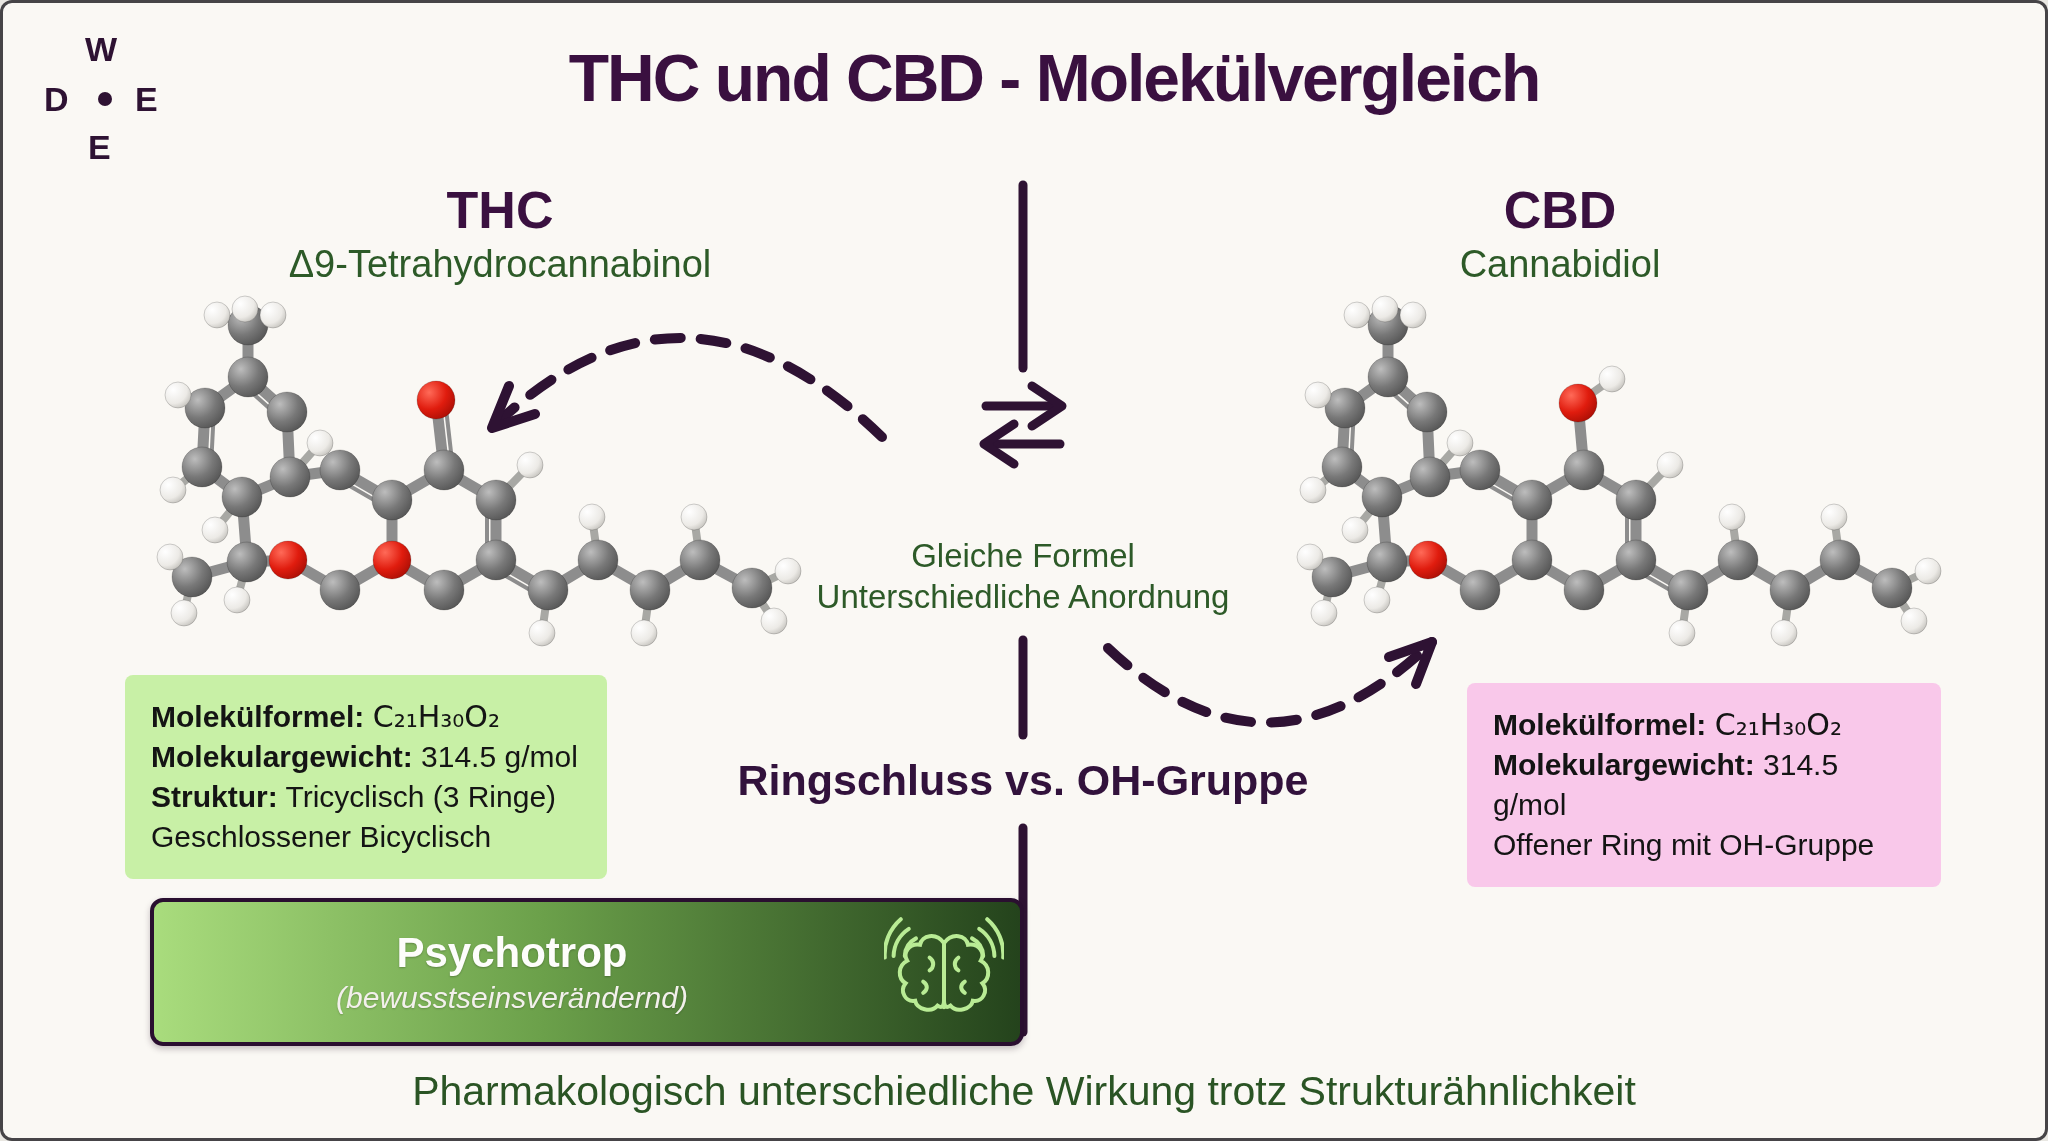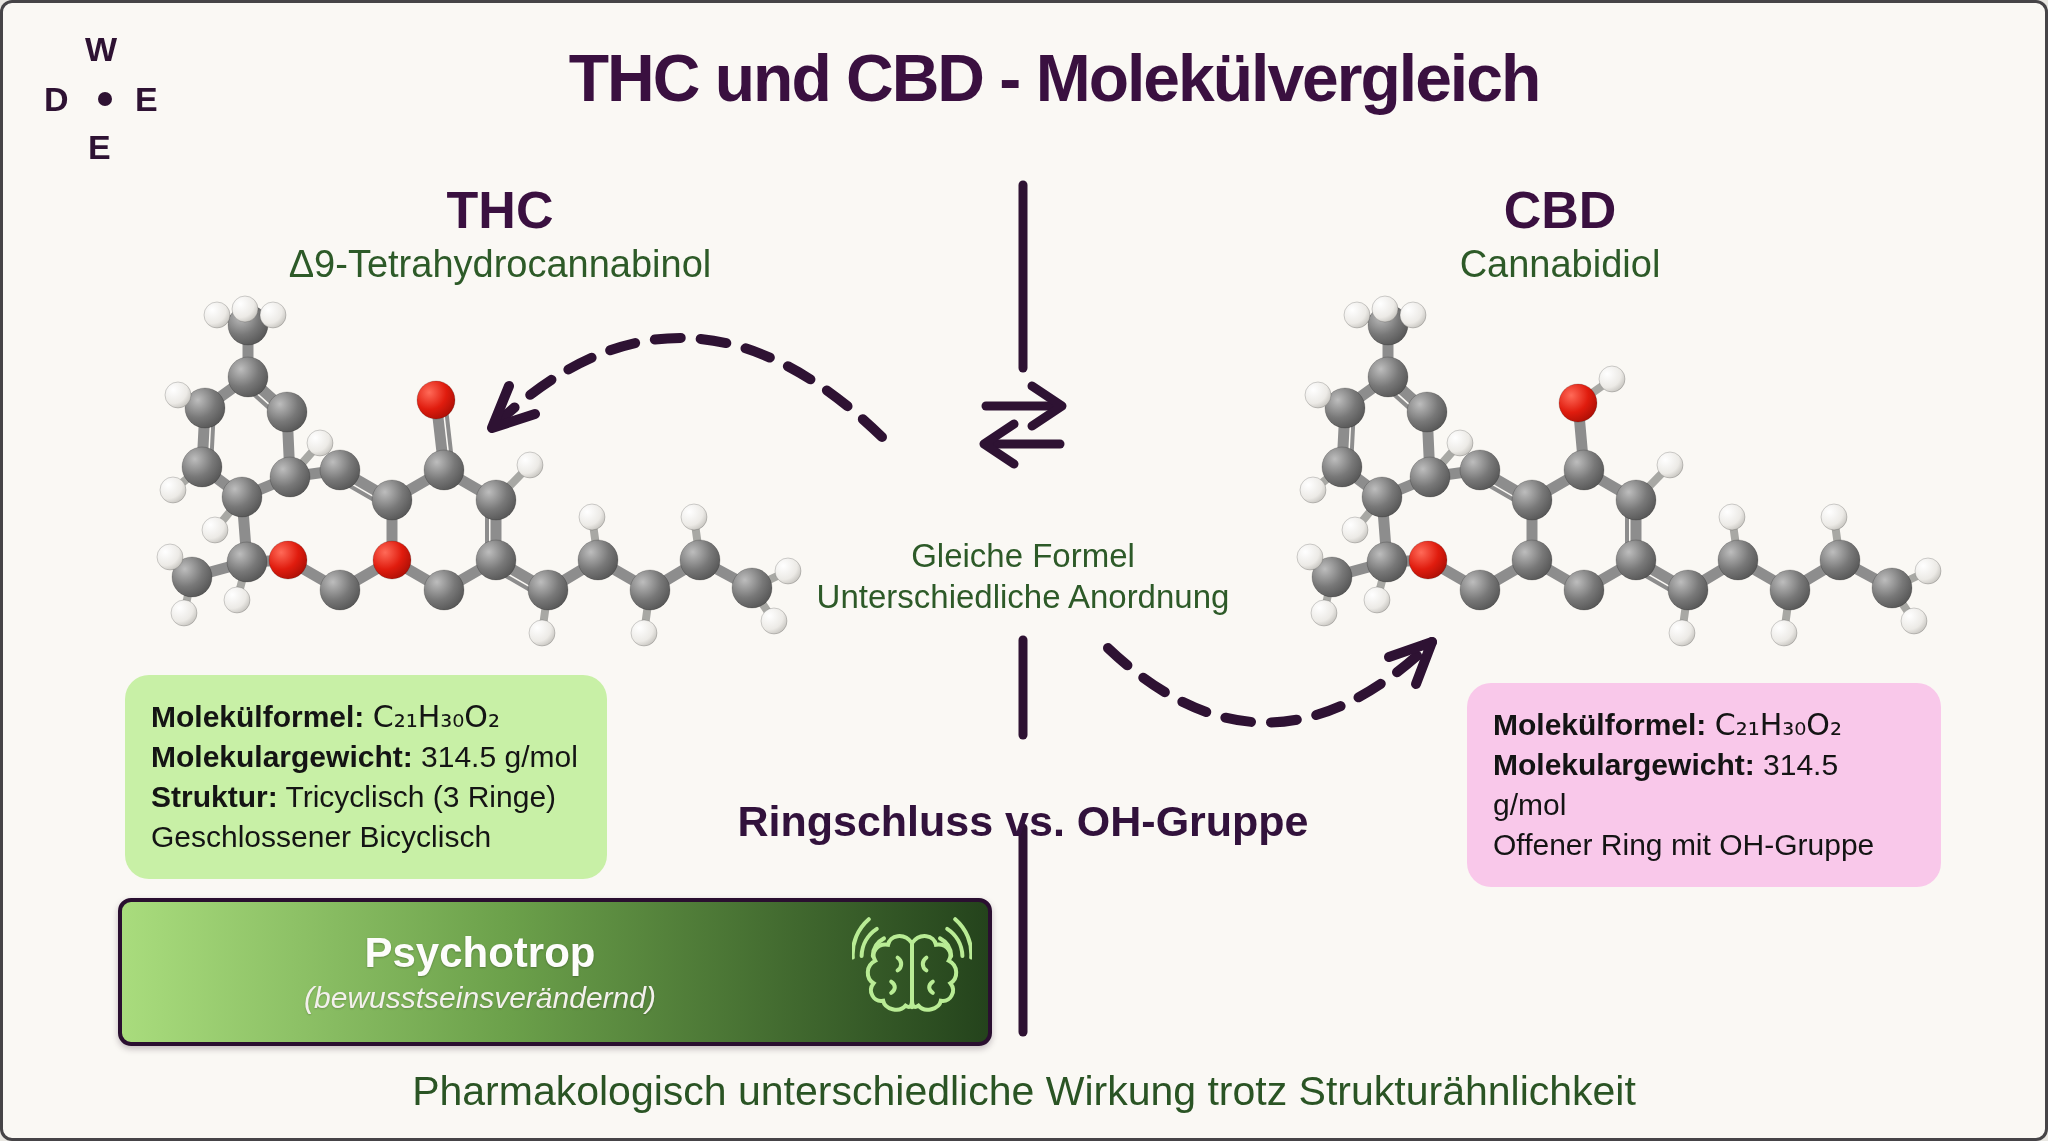--- a/index.html
+++ b/index.html
@@ -11,31 +11,31 @@
   .logo-letter{position:absolute;font-weight:700;font-size:34px;color:#2e1233;line-height:1;}
   .logo-dot{position:absolute;width:14px;height:14px;border-radius:50%;background:#2e1233;}
   
   .title{left:0;top:40px;width:100%;text-align:center;text-indent:60px;
          font-size:66px;font-weight:700;letter-spacing:-2px;color:#3a1040;}
   .mol-head{width:520px;text-align:center;font-weight:700;font-size:52px;color:#3a1040;}
   .mol-sub{width:560px;text-align:center;font-size:38px;color:#2d5a28;}
   
   .iso-title{left:723px;top:470px;width:600px;text-align:center;font-size:46px;font-weight:700;color:#32123c;}
   .iso-line{left:673px;width:700px;text-align:center;font-size:33px;color:#2d5a28;}
-  .comparison{left:623px;top:756px;width:800px;text-align:center;font-size:43px;font-weight:700;color:#32123c;margin-top:41px;}
-  
-  .info-box{border-radius:24px;padding:22px 26px;font-size:30px;line-height:40px;color:#141414;}
+  .comparison{left:623px;top:756px;width:800px;text-align:center;font-size:43px;font-weight:700;color:#32123c;}
+  
+  .info-box{border-radius:8px;padding:22px 26px;font-size:30px;line-height:40px;color:#141414;}
   .info-box b{font-weight:700;}
   .box-thc{left:125px;top:675px;width:430px;background:#c8f0a6;}
   .box-cbd{left:1467px;top:683px;width:422px;background:#f9c8ea;}
   .formula{font-family:"DejaVu Sans",sans-serif;}
   
   .banner{top:898px;height:140px;border:4px solid #2a0f30;border-radius:13px;
           display:flex;flex-direction:column;align-items:center;justify-content:center;gap:4px;
-          box-shadow:0 3px 6px rgba(40,20,40,.25);}
+          box-shadow:0 3px 6px rgba(40,20,40,.25);margin-left:32px;}
   .banner-thc{left:118px;width:866px;background:linear-gradient(90deg,#a9dc7d 0%,#6ba04a 45%,#24431c 100%);}
   .banner-cbd{left:1068px;width:870px;background:linear-gradient(90deg,#ef82da 0%,#c45cb4 48%,#2a0f2e 100%);}
   .banner-title{font-size:42px;font-weight:700;color:#fdfdfb;text-shadow:0 1px 2px rgba(0,0,0,.25);}
   .banner-sub{font-size:30px;color:#f3f0ec;text-shadow:0 1px 2px rgba(0,0,0,.2);font-style:italic;}
   .banner-thc .banner-text{margin-right:150px;}
   .banner-cbd .banner-text{margin-left:150px;}
   .banner-text{display:flex;flex-direction:column;align-items:center;gap:4px;}
   .banner-icon{position:absolute;top:10px;width:120px;height:120px;}
   .icon-right{right:16px;} .icon-left{left:30px;}
   

